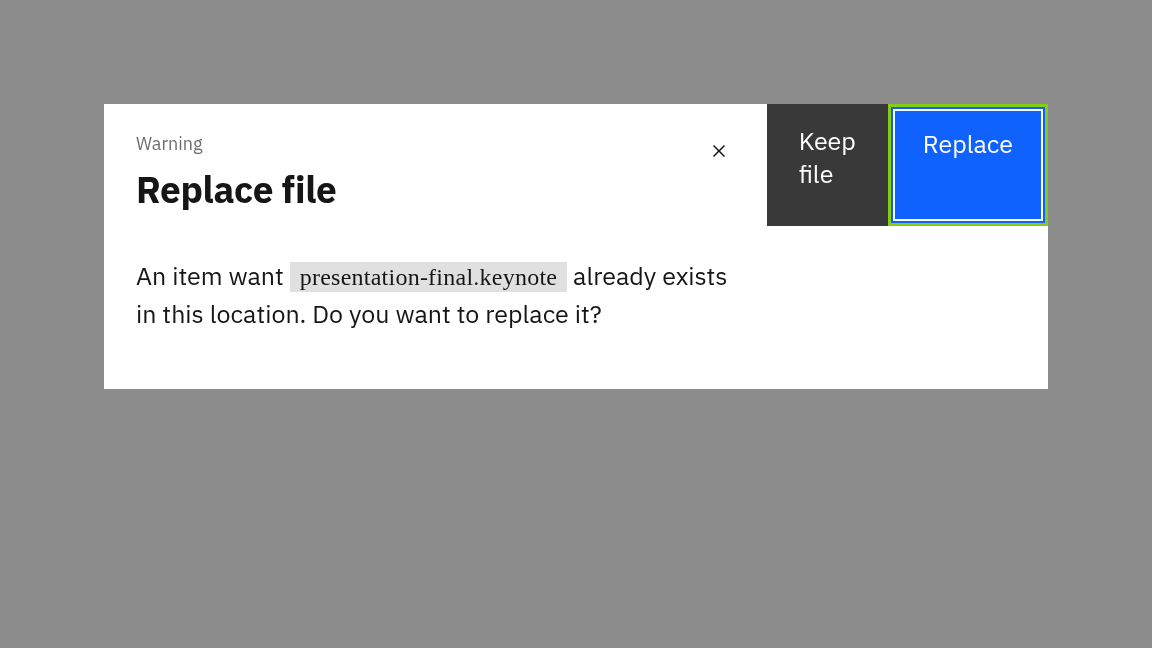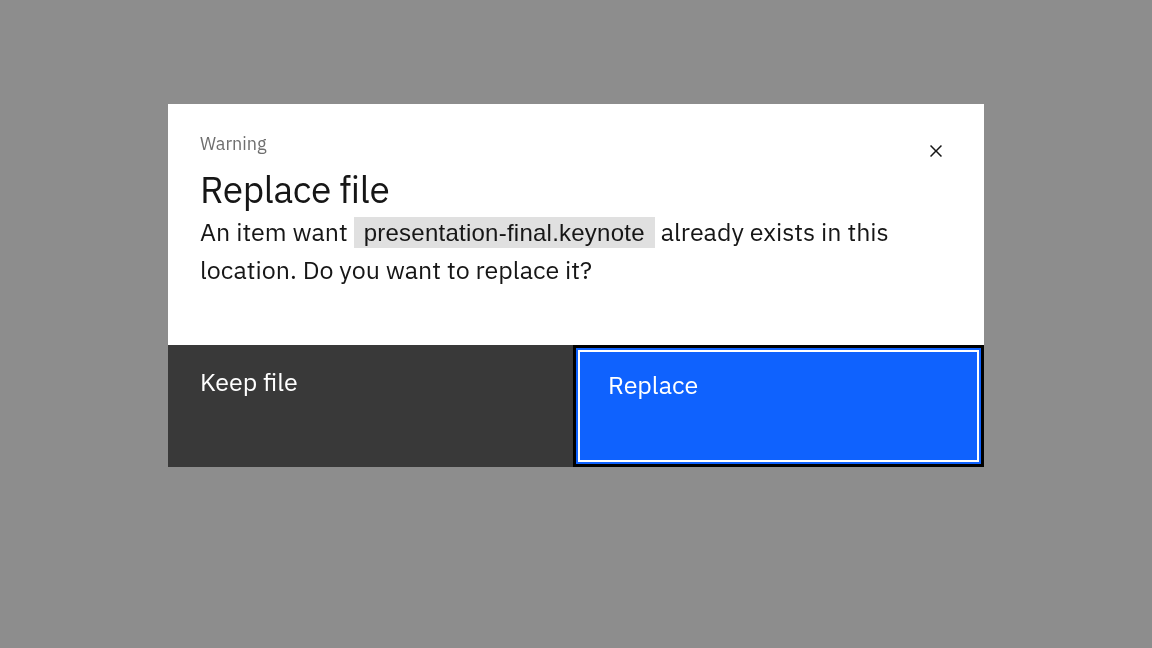--- a/index.html
+++ b/index.html
@@ -11,50 +11,51 @@
       width: 1152px;
       height: 648px;
       background: #8d8d8d;
       font-family: 'IBM Plex Sans', -apple-system, BlinkMacSystemFont, 'Segoe UI', Helvetica, Arial, sans-serif;
       display: flex;
       align-items: flex-start;
       justify-content: center;
       padding-top: 104px;
     }
     .modal {
-      width: 816px;
+      width: 944px;
       background: #ffffff;
       display: flex;
-      flex-direction: column;
+      flex-direction: row;
     }
     .modal-content {
       padding: 28px 32px 56px 32px;
       position: relative;
     }
     .modal-label {
       font-size: 18px;
       color: #6f6f6f;
       font-weight: 400;
       margin-bottom: 10px;
     }
     .modal-title {
       font-size: 37px;
       color: #161616;
-      font-weight: 400;
+      font-weight: 700;
+      margin-bottom: 44px;
       letter-spacing: -0.01em;
     }
     .modal-body {
       font-size: 25px;
       color: #161616;
       line-height: 1.5;
       font-weight: 400;
       max-width: 870px;
     }
     .code-snippet {
-      font-family: Liberation Sans, sans-serif;
+      font-family: Liberation Serif, serif;
       background: #e0e0e0;
       padding: 2px 10px;
       font-size: 24px;
       letter-spacing: 0.01em;
     }
     .close-button {
       position: absolute;
       top: 28px;
       right: 28px;
       width: 40px;
@@ -86,21 +87,21 @@
       display: flex;
       align-items: flex-start;
     }
     .btn-secondary {
       background: #393939;
       color: #ffffff;
     }
     .btn-primary {
       background: #0f62fe;
       color: #ffffff;
-      border: 3px solid #000000;
+      border: 3px solid #84cc16;
       outline: 2px solid #ffffff;
       outline-offset: -7px;
     }
   </style>
 </head>
 <body>
 
 <div class="modal">
   <div class="modal-content">
     <button class="close-button">

